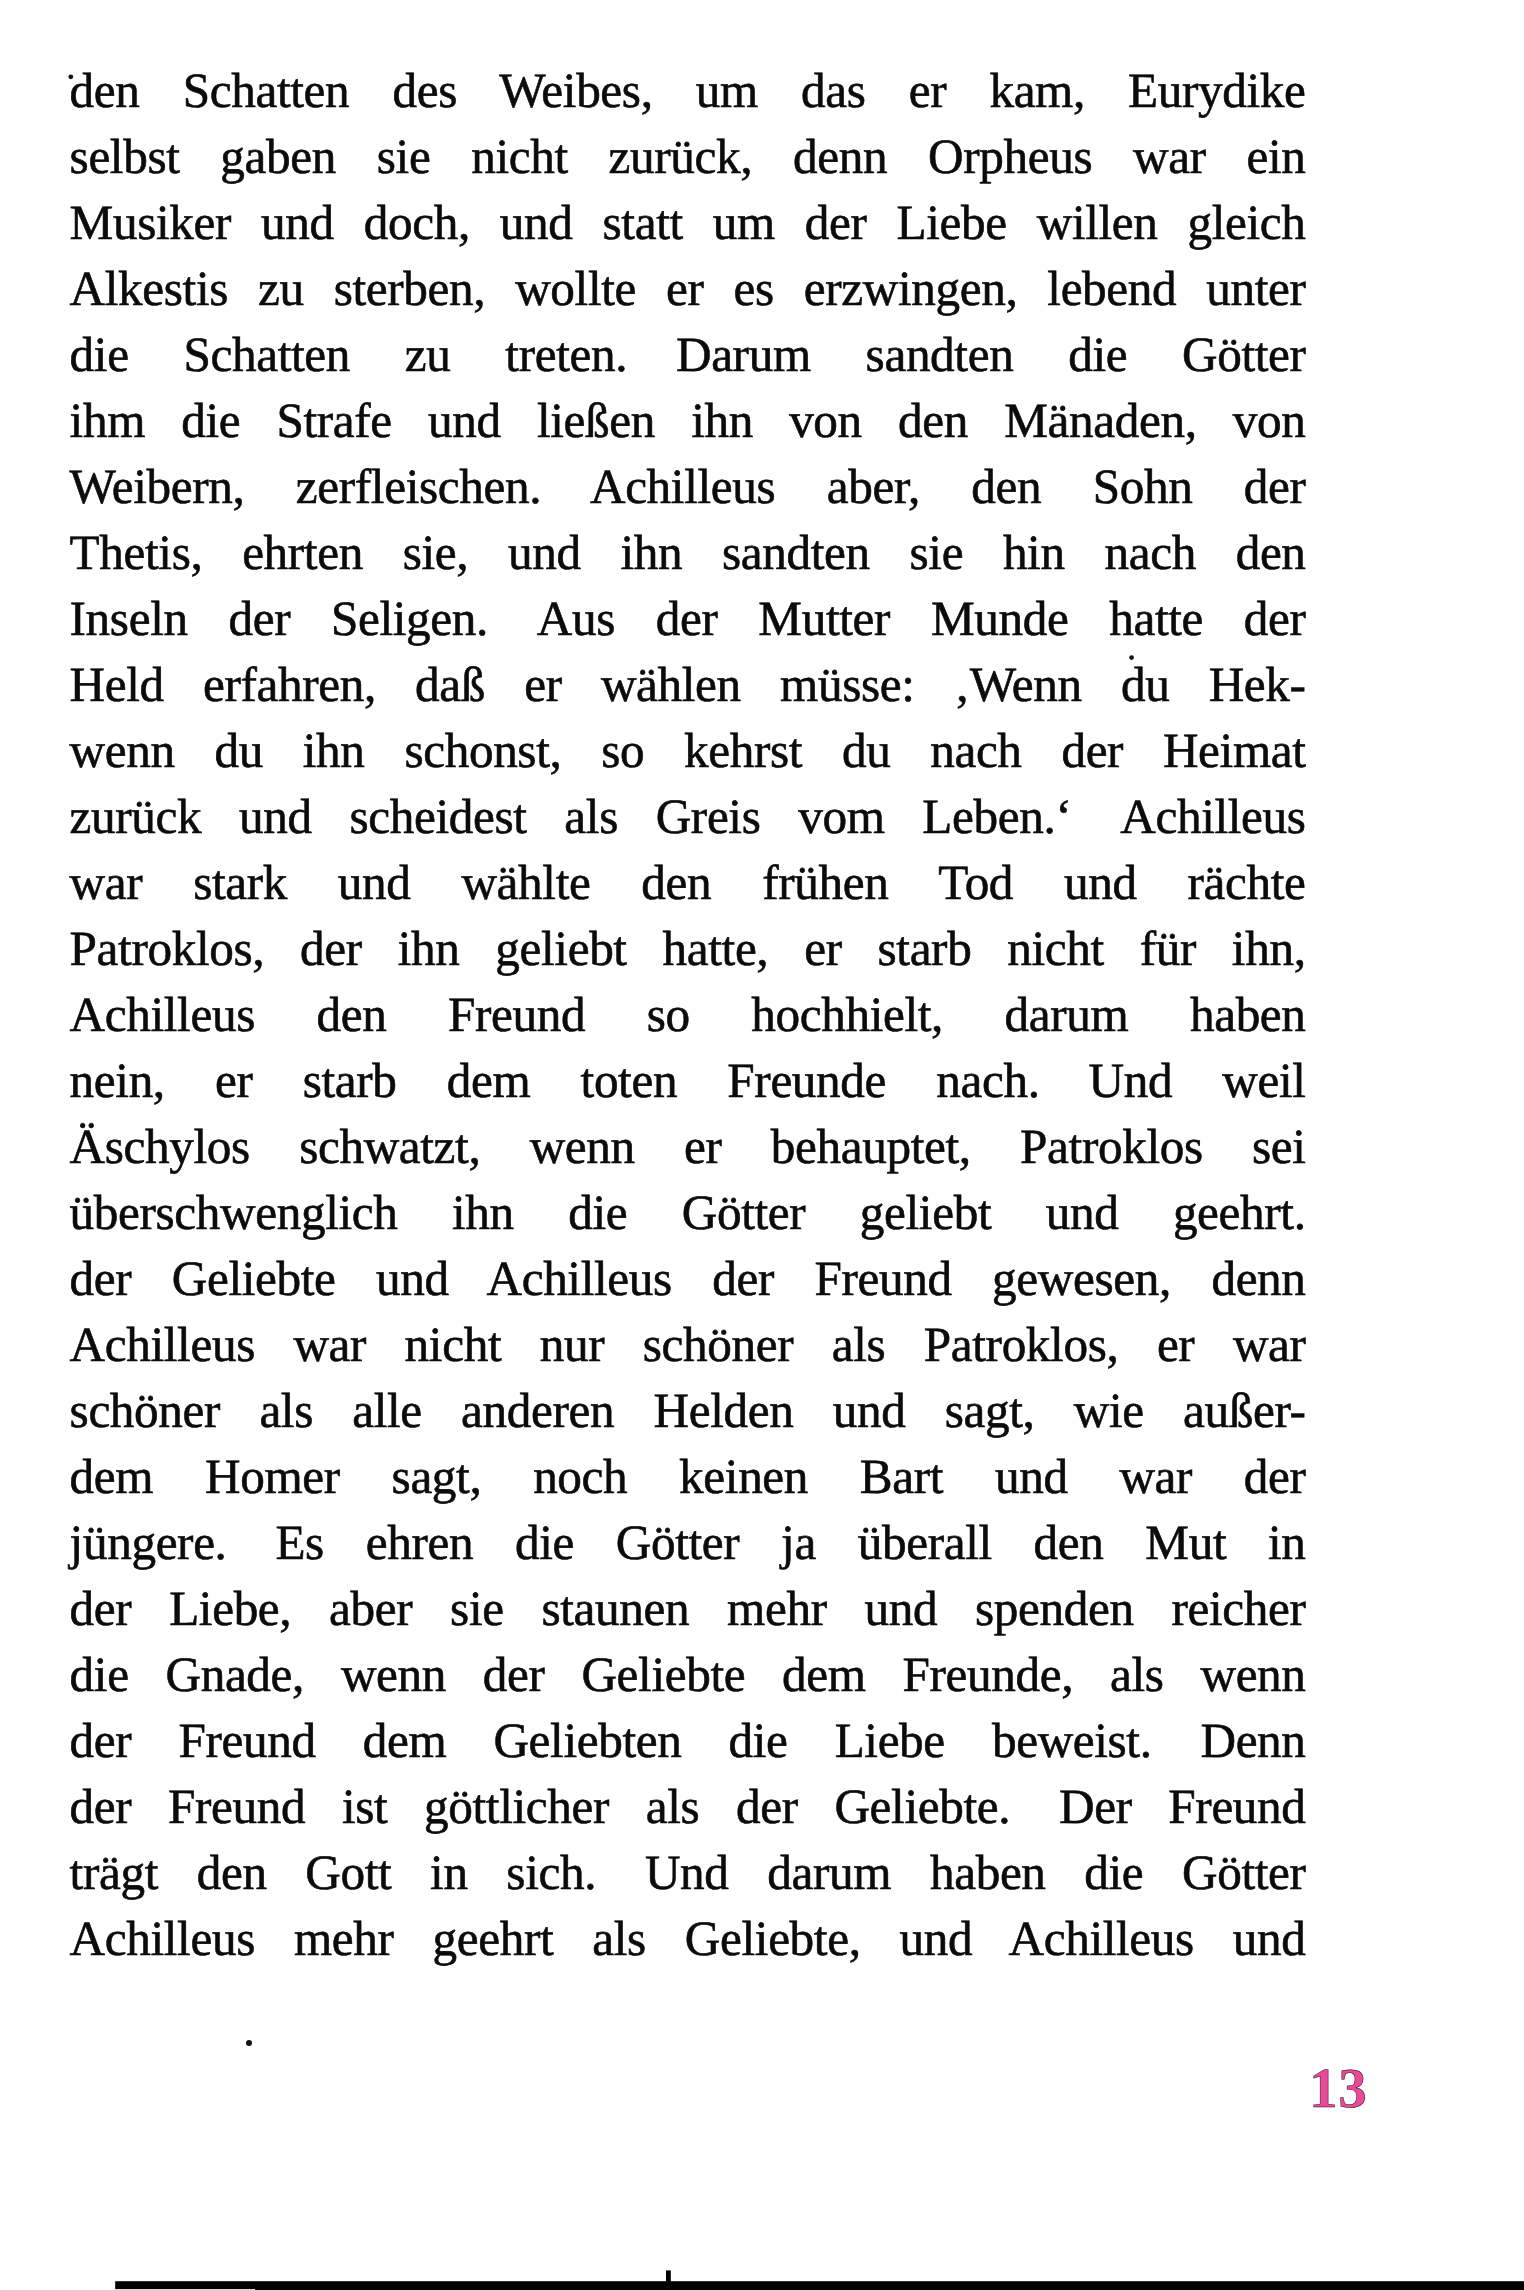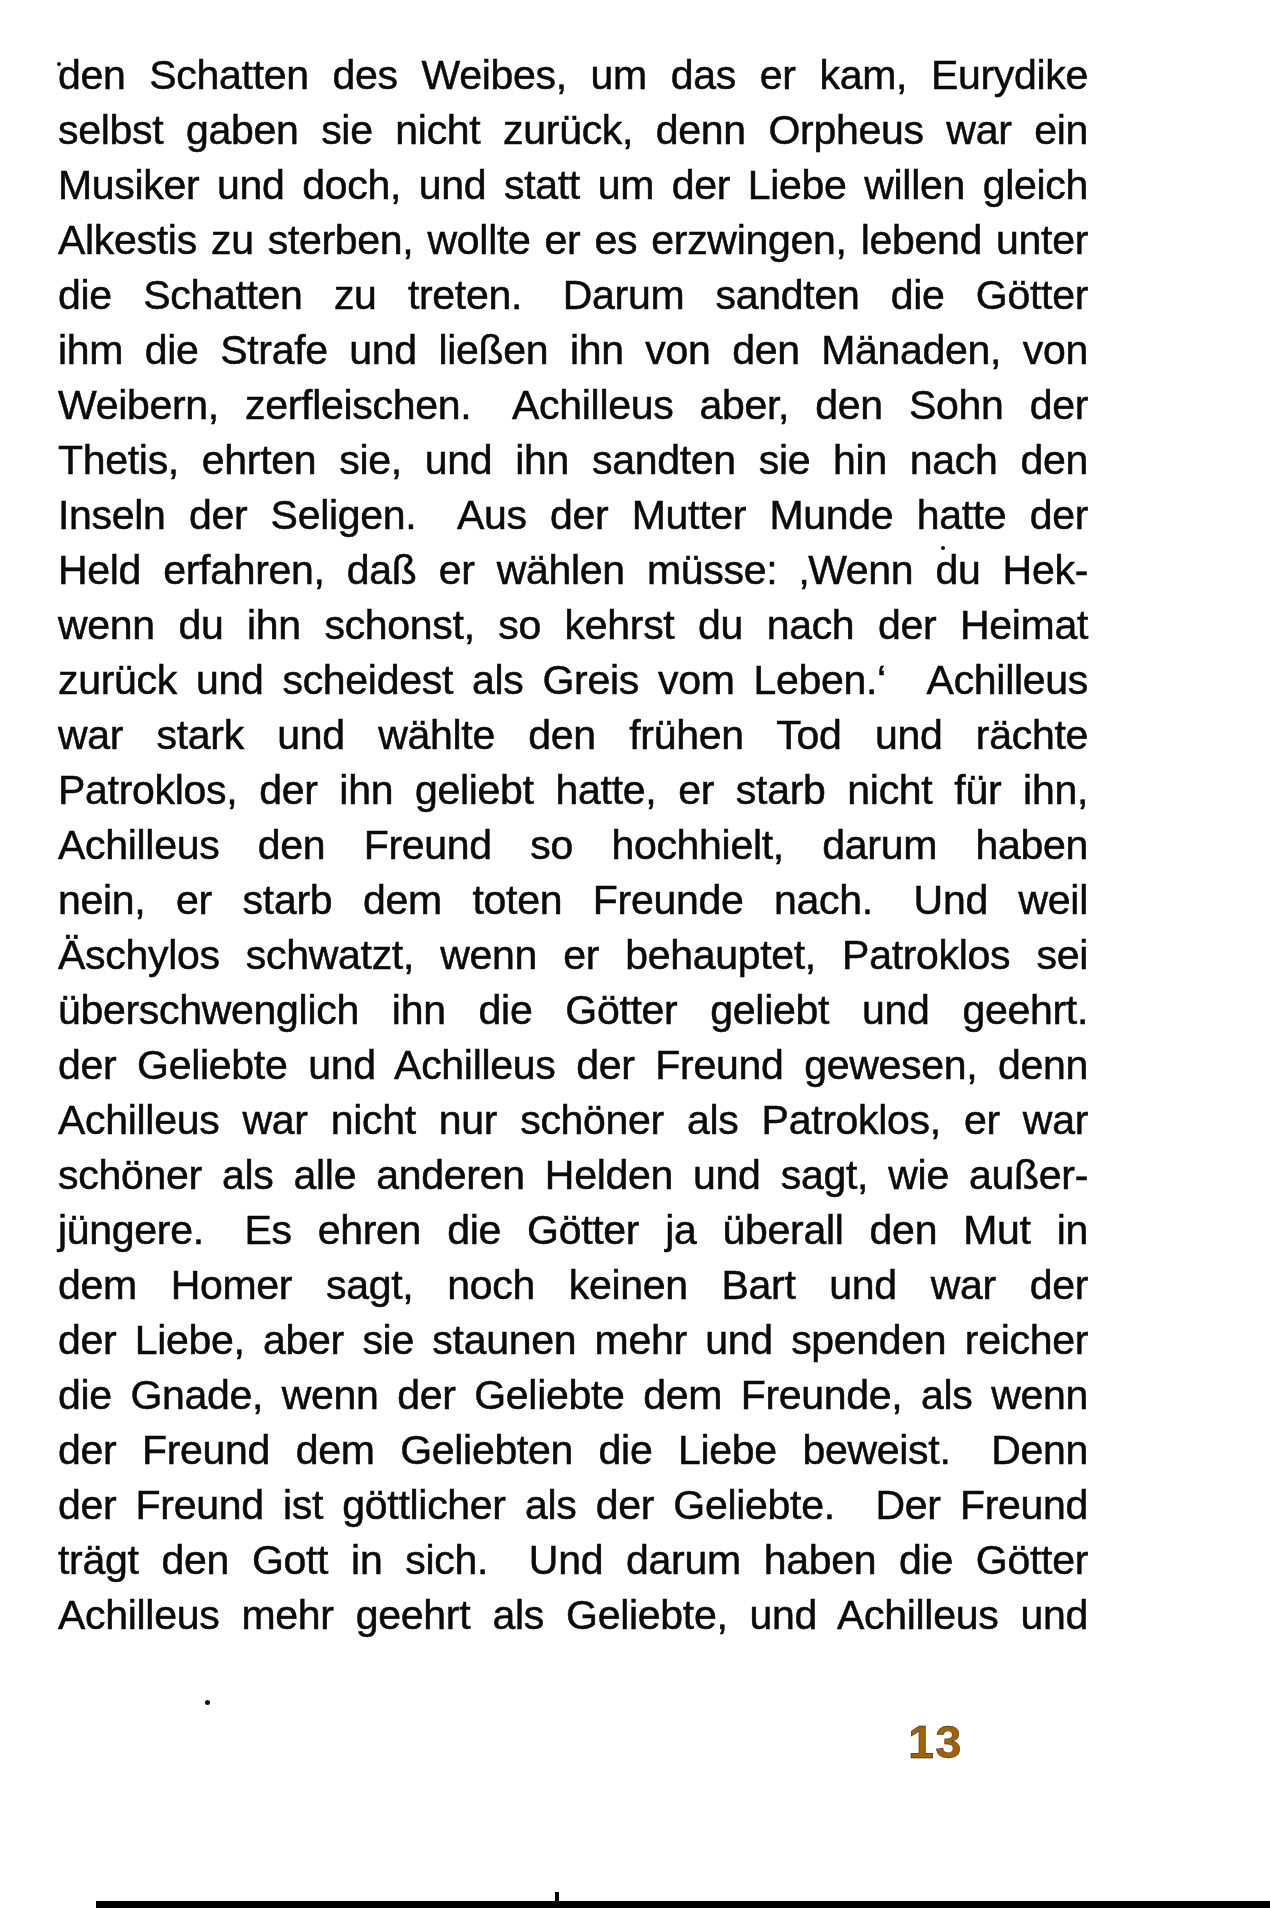--- a/index.html
+++ b/index.html
@@ -6,21 +6,21 @@
     margin: 0;
     padding: 0;
     background: #ffffff;
   }
   .page {
     position: relative;
     width: 1270px;
     height: 1908px;
     background: #ffffff;
     overflow: hidden;
-    font-family: Liberation Sans, sans-serif;
+    font-family: Liberation Serif, serif;
   }
   .text-block {
     position: absolute;
     left: 58px;
     top: 48px;
     width: 1030px;
     color: #0b0b0b;
   }
   .line {
     font-size: 41px;
@@ -28,26 +28,26 @@
     letter-spacing: -0.3px;
     word-spacing: 1px;
     text-align: justify;
     text-align-last: justify;
     -webkit-text-stroke: 0.5px #0b0b0b;
     white-space: normal;
   }
   .page-number {
     position: absolute;
     top: 1714px;
-    left: 908px;
+    left: 1010px;
     width: 130px;
     font-size: 47px;
     font-weight: bold;
-    color: #a16207;
-    text-align: left;
+    color: #ec4899;
+    text-align: right;
     letter-spacing: 1px;
     -webkit-text-stroke: 0.4px #0b0b0b;
   }
   .speck {
     position: absolute;
     background: #111111;
     border-radius: 50%;
   }
   .speck.s1 { left: 57px;  top: 62px;   width: 4px; height: 4px; }
   .speck.s2 { left: 941px; top: 546px;  width: 4px; height: 4px; }
@@ -88,22 +88,22 @@
       <div class="line">zurück und scheidest als Greis vom Leben.‘ Achilleus</div>
       <div class="line">war stark und wählte den frühen Tod und rächte</div>
       <div class="line">Patroklos, der ihn geliebt hatte, er starb nicht für ihn,</div>
       <div class="line">Achilleus den Freund so hochhielt, darum haben</div>
       <div class="line">nein, er starb dem toten Freunde nach. Und weil</div>
       <div class="line">Äschylos schwatzt, wenn er behauptet, Patroklos sei</div>
       <div class="line">überschwenglich ihn die Götter geliebt und geehrt.</div>
       <div class="line">der Geliebte und Achilleus der Freund gewesen, denn</div>
       <div class="line">Achilleus war nicht nur schöner als Patroklos, er war</div>
       <div class="line">schöner als alle anderen Helden und sagt, wie außer-</div>
+      <div class="line">dem Homer sagt, noch keinen Bart und war der</div>
       <div class="line">jüngere. Es ehren die Götter ja überall den Mut in</div>
-      <div class="line">dem Homer sagt, noch keinen Bart und war der</div>
       <div class="line">der Liebe, aber sie staunen mehr und spenden reicher</div>
       <div class="line">die Gnade, wenn der Geliebte dem Freunde, als wenn</div>
       <div class="line">der Freund dem Geliebten die Liebe beweist. Denn</div>
       <div class="line">der Freund ist göttlicher als der Geliebte. Der Freund</div>
       <div class="line">trägt den Gott in sich. Und darum haben die Götter</div>
       <div class="line">Achilleus mehr geehrt als Geliebte, und Achilleus und</div>
     </div>
   <div class="page-number">13</div>
   <div class="speck s1"></div>
   <div class="speck s2"></div>

